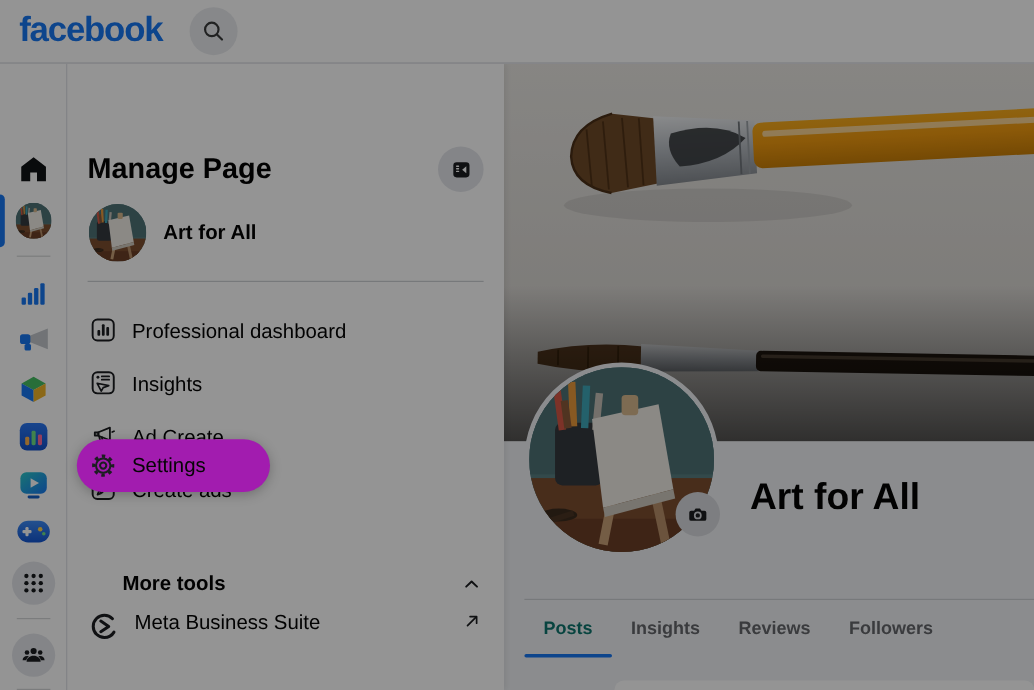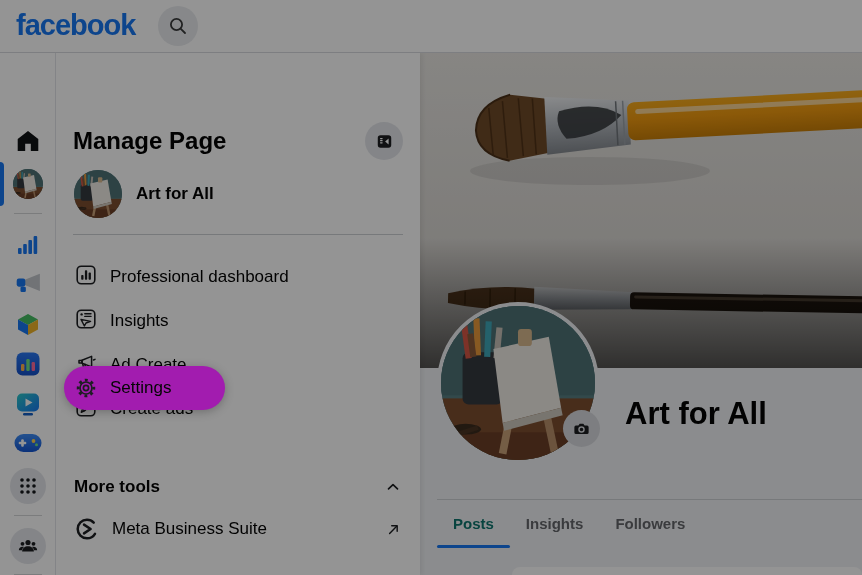--- a/index.html
+++ b/index.html
@@ -26,22 +26,22 @@
   .collapse-btn { position:absolute; left:309px; top:69px; width:38px; height:38px; border:none; border-radius:50%; background:#e4e6eb; display:flex; align-items:center; justify-content:center; cursor:pointer; }
   .page-row { position:absolute; left:18px; top:117px; display:flex; align-items:center; gap:14px; cursor:pointer; }
   .avatar-md { width:48px; height:48px; border-radius:50%; overflow:hidden; flex:none; }
   .page-row-name { font-size:17px; font-weight:600; color:#050505; }
   .panel-divider { position:absolute; left:17px; right:17px; top:181px; height:1px; background:#ced0d4; }
   .menu { position:absolute; left:0; right:0; top:190px; }
   .menu-row { height:44px; display:flex; align-items:flex-end; gap:12px; padding-left:18px; cursor:pointer; }
   .menu-row svg { flex:none; }
   .menu-label { font-size:17px; font-weight:500; color:#050505; }
   .more-tools-hdr { position:absolute; left:18px; right:18px; top:424px; display:flex; align-items:center; justify-content:space-between; cursor:pointer; }
-  .more-tools-label { font-size:17px; font-weight:700; color:#050505; }
-  .mbs-row { position:absolute; left:18px; right:18px; top:456px; height:40px; display:flex; align-items:center; gap:12px; cursor:pointer; }
+  .more-tools-label { font-size:17px; font-weight:700; color:#050505;margin-left:28px; }
+  .mbs-row { position:absolute; left:18px; right:18px; top:456px; height:40px; display:flex; align-items:flex-start; gap:12px; cursor:pointer; }
   .mbs-row .spacer { flex:1; }
 
   
   .main { position:absolute; top:53px; left:420px; right:0; bottom:0; background:#f0f2f5; }
   .cover { position:absolute; top:0; left:0; right:0; height:315px; overflow:hidden; cursor:pointer; }
   .cover svg { display:block; width:100%; height:100%; }
   .profile-pic { position:absolute; left:17px; top:249px; width:162px; height:162px; border:4px solid #f0f2f5; border-radius:50%; overflow:hidden; background:#587f82; cursor:pointer; }
   .profile-pic svg { width:100%; height:100%; display:block; }
   .camera-btn { position:absolute; left:143px; top:357px; width:37px; height:37px; border:none; border-radius:50%; background:#d8dadf; display:flex; align-items:center; justify-content:center; cursor:pointer; }
   .page-name { position:absolute; left:205px; top:343px; font-size:31px; font-weight:700; color:#050505; }
@@ -363,20 +363,21 @@
         <circle cx="12" cy="13.3" r="3.2" fill="none" stroke="#d8dadf" stroke-width="1.8"></circle>
       </svg>
     </button>
 
     <h2 class="page-name">Art for All</h2>
 
     <div class="tabs-divider"></div>
     <div class="tabs">
       <div class="tab active">Posts</div>
       <div class="tab">Insights</div>
+      <div class="tab">Reviews</div>
       <div class="tab">Followers</div>
     </div>
 
     <div class="card-sliver"></div>
   </main>
 
   <div class="overlay"></div>
 
   <button class="settings-pill">
     <svg width="24" height="24" viewBox="0 0 24 24">

